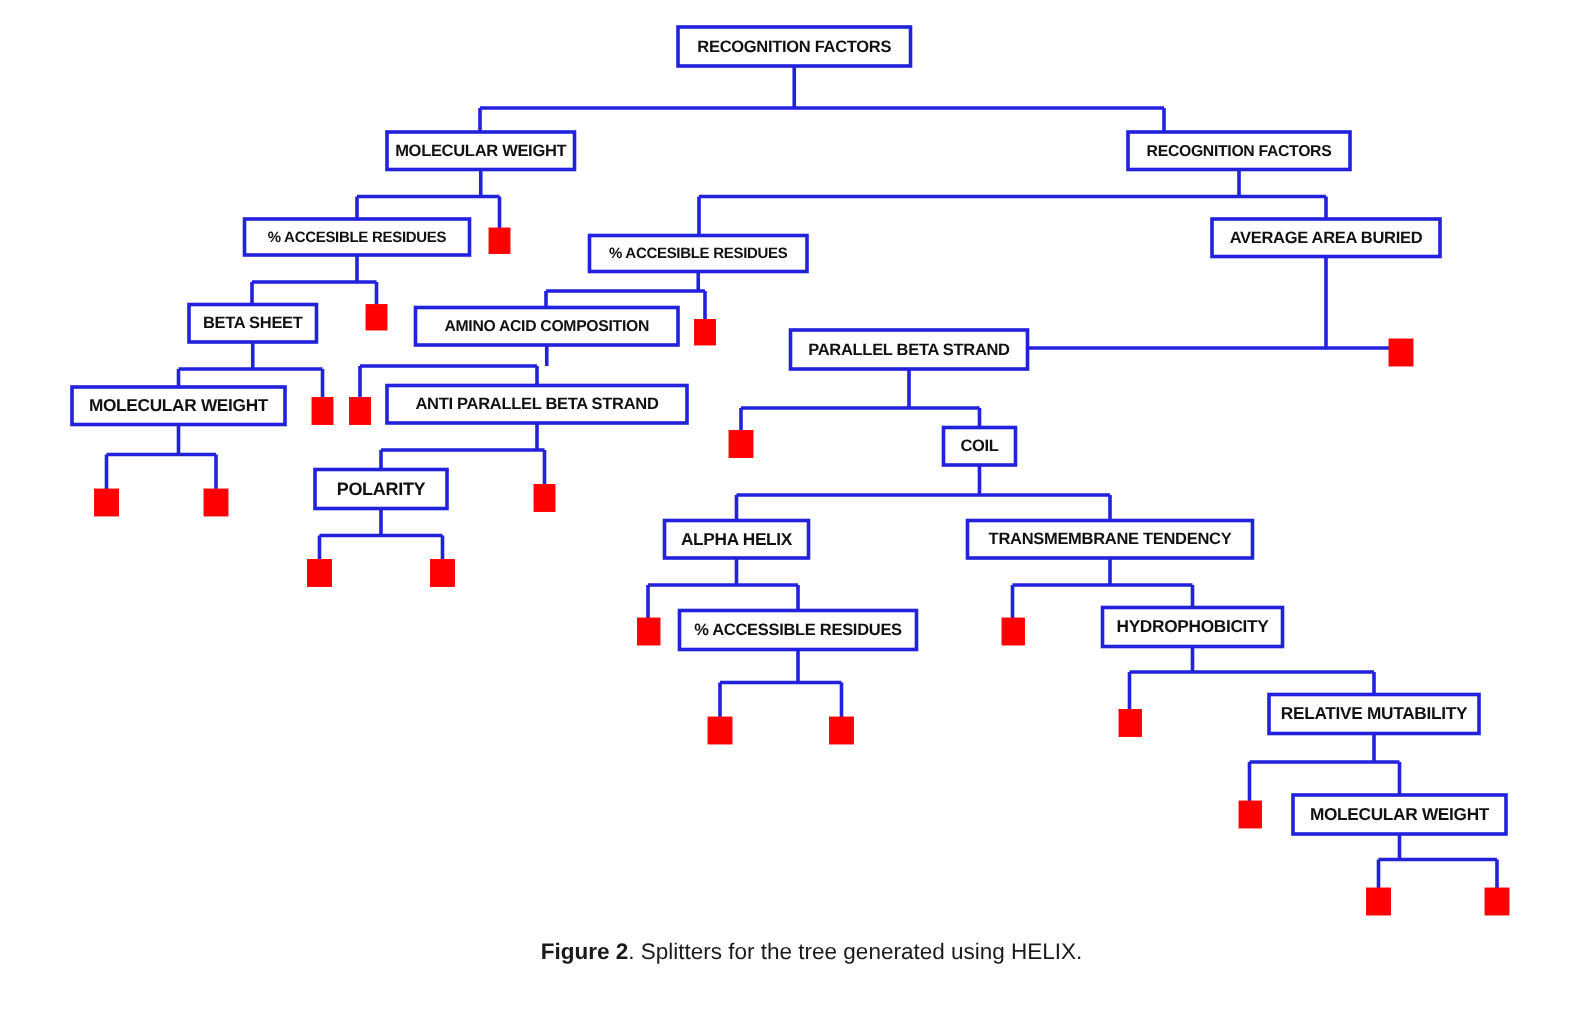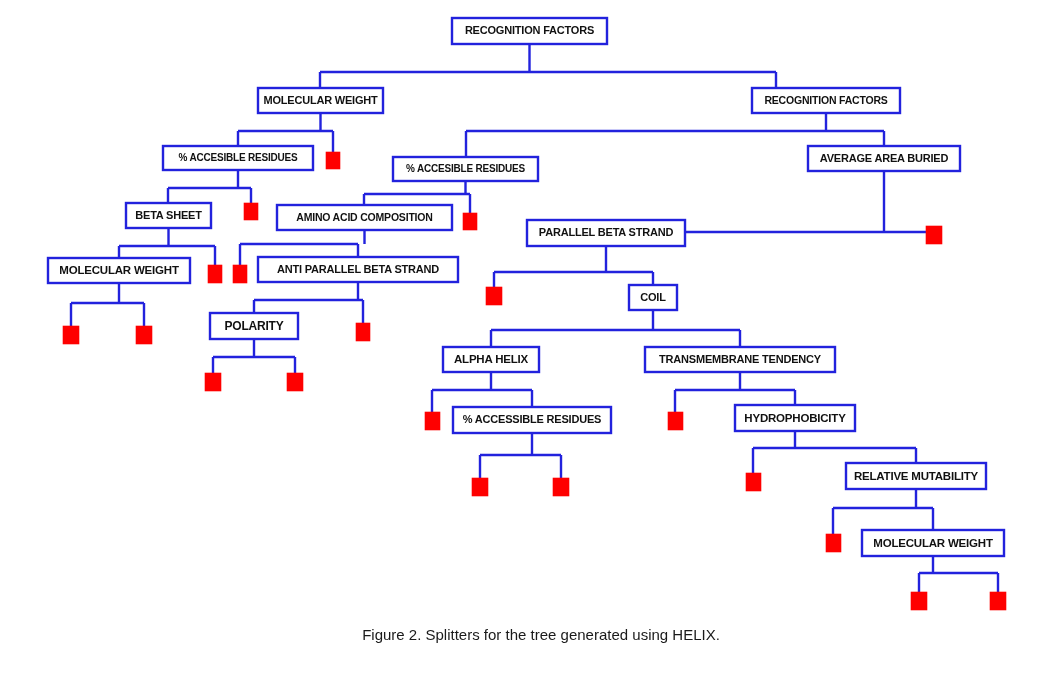--- a/index.html
+++ b/index.html
@@ -57,21 +57,21 @@
     position: absolute;
     left: 0;
     top: 626px;
     width: 1049px;
     text-align: center;
     font-family: "Liberation Sans", sans-serif;
     font-size: 15px;
     color: #1a1a1a;
   }
   #caption .cap-label {
-    font-weight: normal;
+    font-weight: bold;
     margin-left: 33px;
   }
   #caption .cap-text {
     font-weight: normal;
   }
 </style>
 </head>
 <body>
 
 <div id="figure-root">

